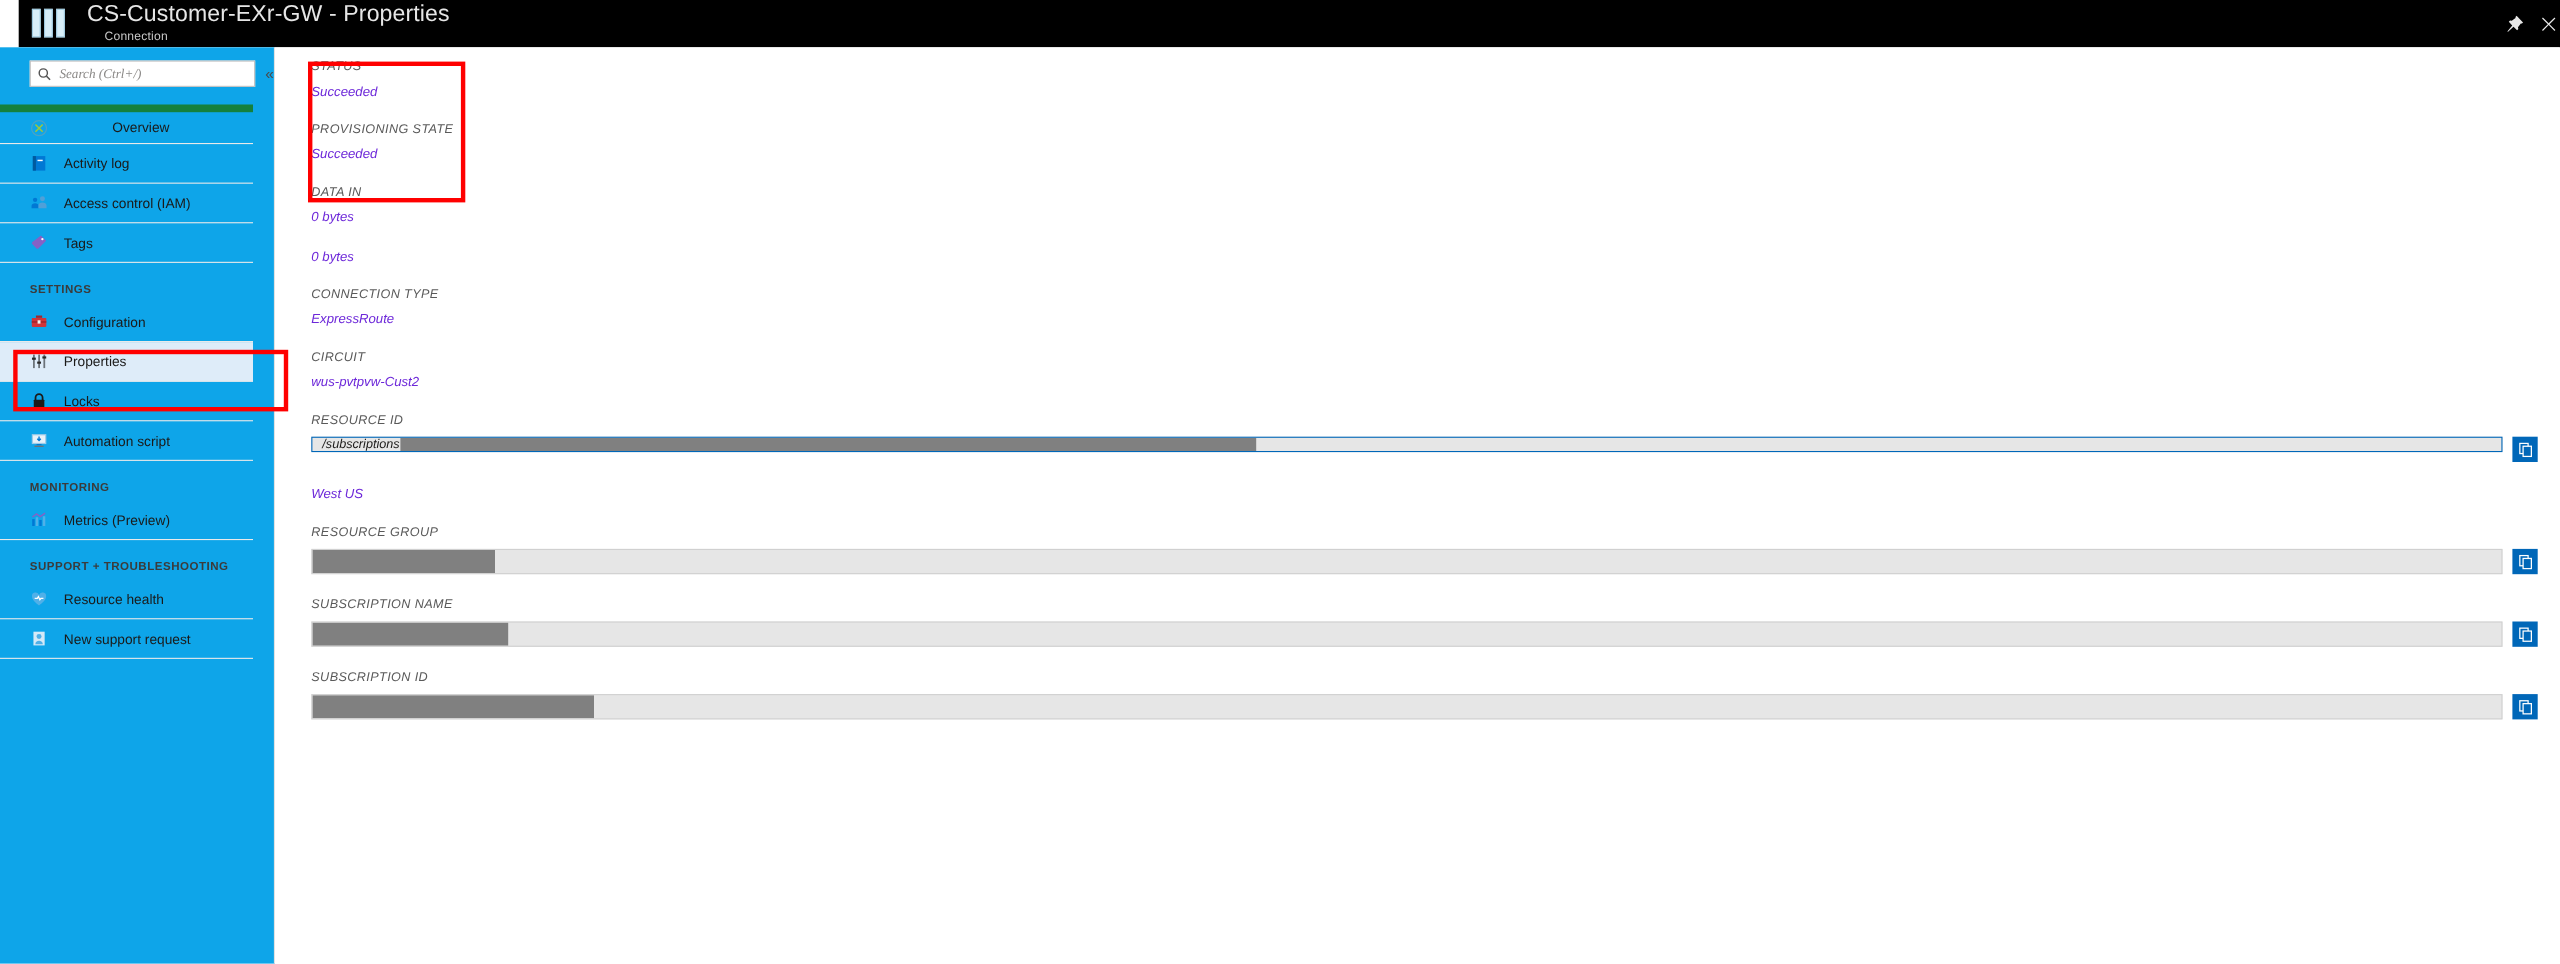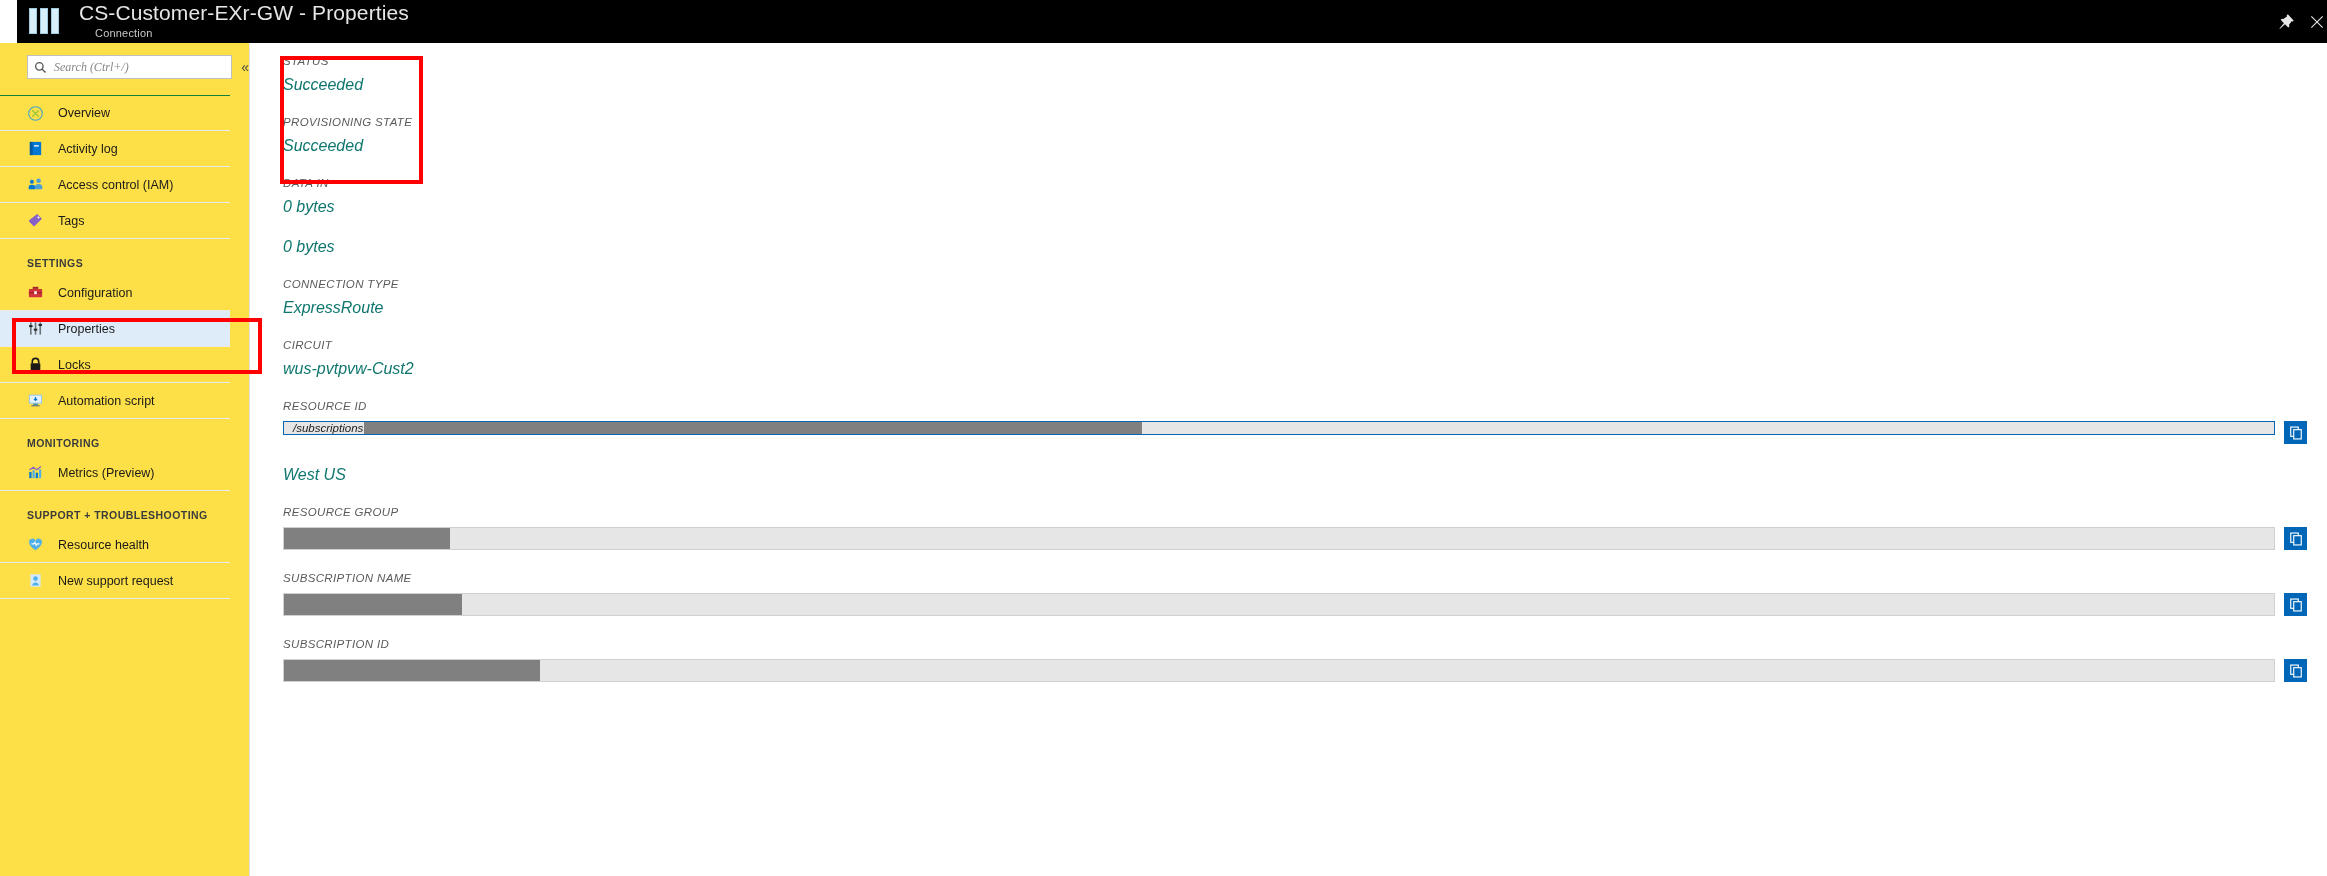--- a/index.html
+++ b/index.html
@@ -80,21 +80,21 @@
     width: 2327px;
     height: 833px;
     display: flex;
     background: #ffffff;
   }
 
   
   .sidebar {
     width: 250px;
     height: 833px;
-    background: #fde047;
+    background: #0ea5e9;
     border-right: 1px solid #e1e1e1;
     position: relative;
     flex-shrink: 0;
   }
   .search-row {
     display: flex;
     align-items: center;
     padding: 12px 0 0 0;
   }
   .search-box {
@@ -140,21 +140,21 @@
   .nav-item {
     height: 36px;
     display: flex;
     align-items: center;
     padding-left: 27px;
     cursor: pointer;
     position: relative;
     border-bottom: 1px solid #eaeaea;
     margin-right: 19px;
   }
-  .nav-item:first-child { border-top: 1px solid #15803d; }
+  .nav-item:first-child { border-top: 7px solid #15803d; gap: 44px; }
   .nav-item.selected { background: #deecf9; }
   .nav-ico {
     width: 17px; height: 17px;
     flex-shrink: 0;
     display: flex;
     align-items: center;
     justify-content: center;
   }
   .nav-label {
     margin-left: 14px;
@@ -176,22 +176,22 @@
     margin-top: 22px;
   }
   .prop:first-child { margin-top: 12px; }
   .prop-label {
     font-size: 11.5px;
     color: #5a5a5a;
     letter-spacing: 0.35px;
     margin-bottom: 9px;
   }
   .prop-value {
-    font-size: 16px;
-    color: #0f766e;
+    font-size: 12px;
+    color: #6d28d9;
   }
 
   
   .field-row {
     display: flex;
     align-items: flex-start;
     width: 2024px;
     height: 23px;
   }
   .field-input {

